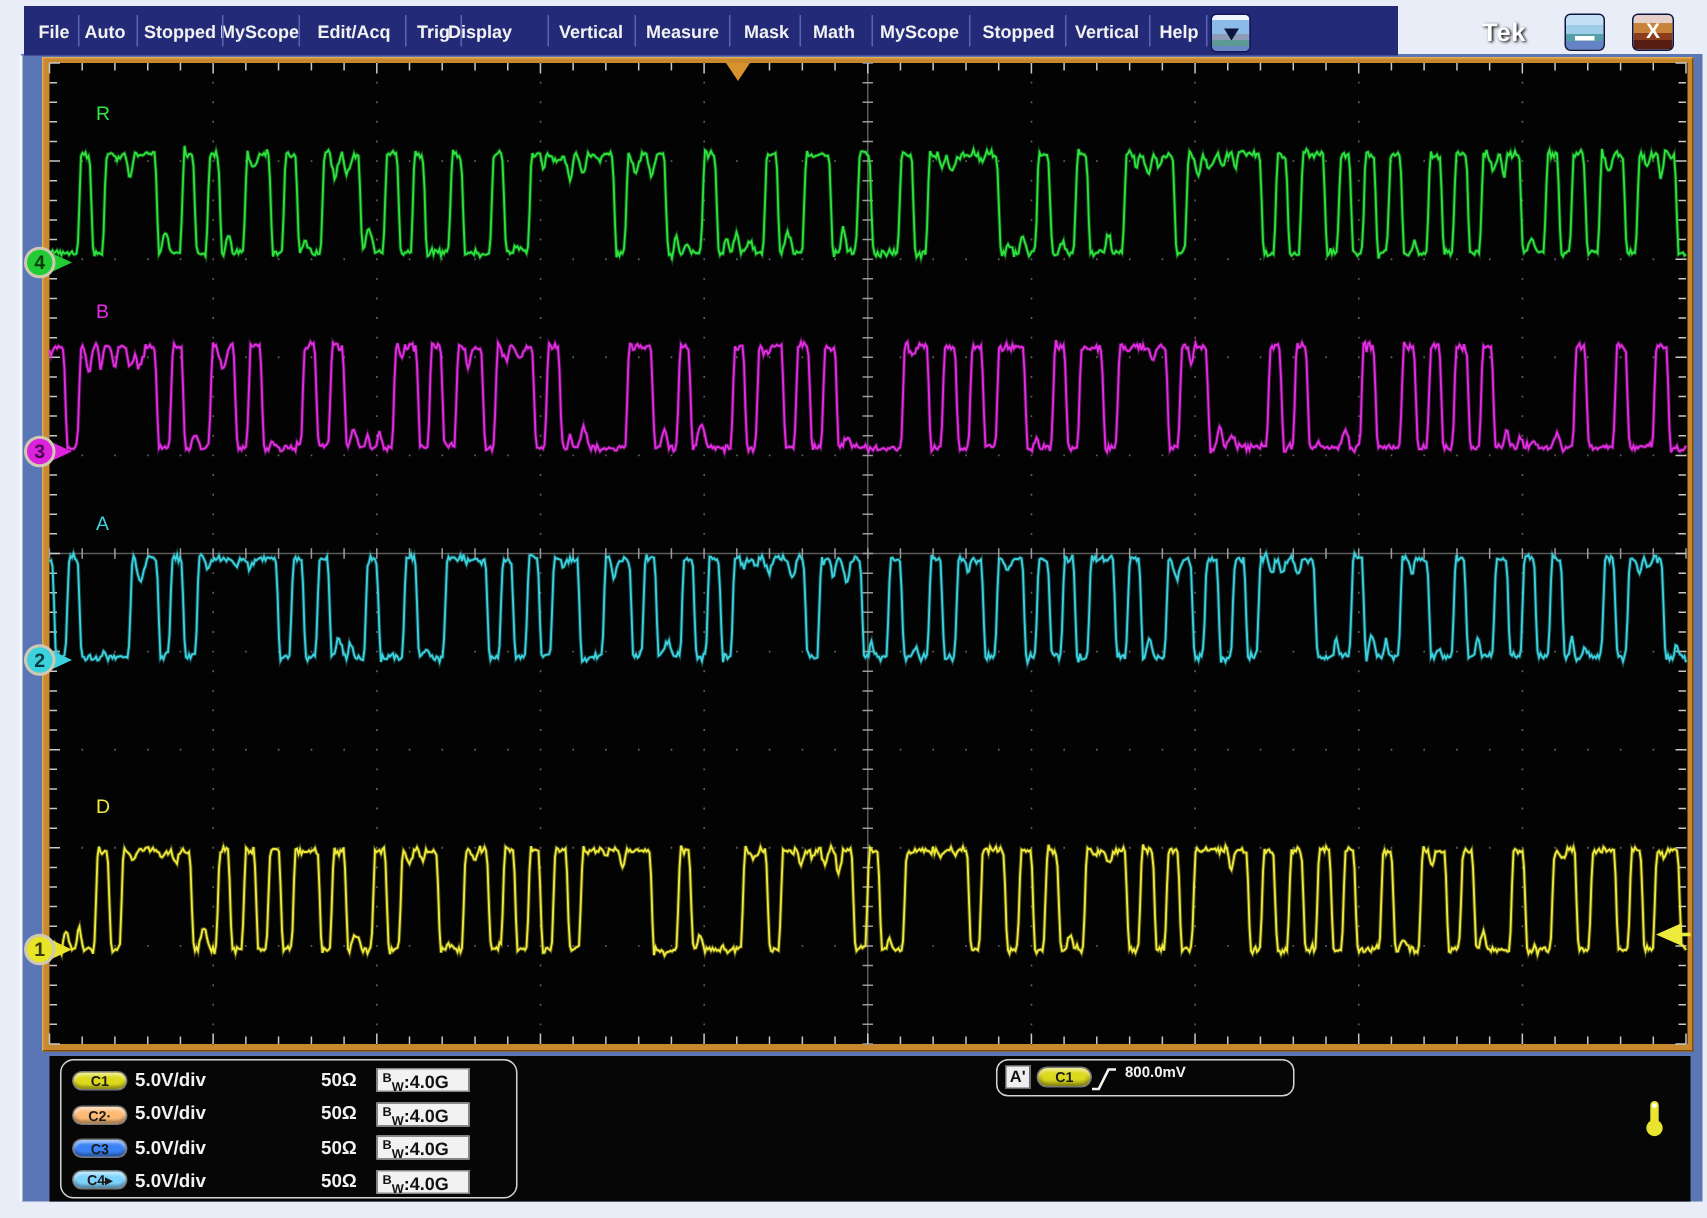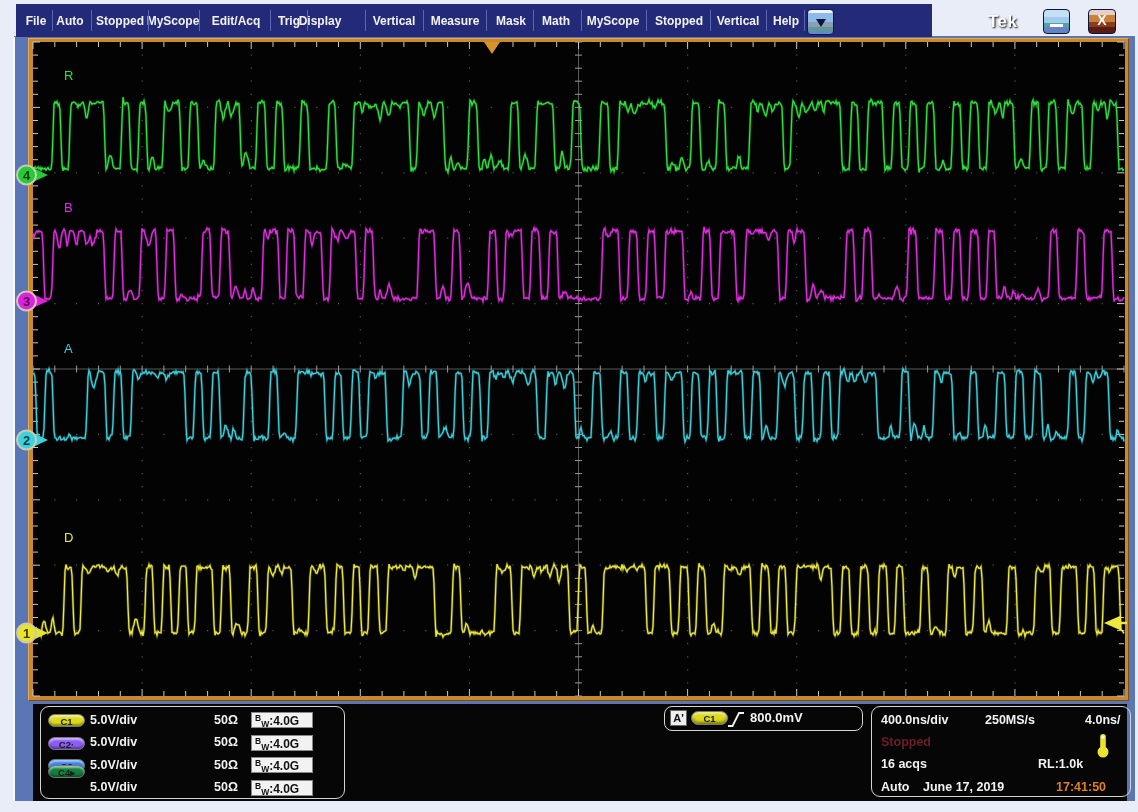--- a/index.html
+++ b/index.html
@@ -20,21 +20,21 @@
 #lbox { position:absolute; left:40px; top:706px; width:305px; height:93px; border:1.5px solid #d4d4d4; border-radius:9px; }
 .pill { position:absolute; left:7px; width:37px; height:13px; border-radius:7px; color:#1a1a1a; font-size:9.5px; font-weight:bold; text-align:center; line-height:13px; border:1px solid #777; box-shadow:inset 0 2px 2px rgba(255,255,255,.55), inset 0 -2px 2px rgba(0,0,0,.35); }
 .vtx { position:absolute; left:49px; color:#f2f2f2; font-size:12.5px; font-weight:bold; }
 .ohm { position:absolute; left:173px; color:#f2f2f2; font-size:12.5px; font-weight:bold; }
 .bw { position:absolute; left:210px; width:62px; height:16px; background:#f2f2f2; border:1px solid #888; color:#111; font-size:12px; font-weight:bold; padding-left:3px; }
 .bw sup { font-size:8.5px; vertical-align:4px; }
 .bw sub { font-size:8.5px; vertical-align:-2px; }
 #tbox { position:absolute; left:664px; top:706px; width:199px; height:25px; border:1.5px solid #d4d4d4; border-radius:8px; }
 #abadge { position:absolute; left:5px; top:3px; width:17px; height:16px; background:#eee; border:1px solid #666; color:#111; font-size:11px; font-weight:bold; text-align:center; line-height:15px; }
 #tpill { position:absolute; left:26px; top:4px; width:37px; height:14px; border-radius:7px; background:#ddda1e; color:#1a1a1a; font-size:9.5px; font-weight:bold; text-align:center; line-height:14px; border:1px solid #777; box-shadow:inset 0 2px 2px rgba(255,255,255,.5), inset 0 -2px 3px rgba(0,0,0,.45); }
-#tmv { position:absolute; left:85px; top:3px; color:#f2f2f2; font-size:13px; font-weight:bold; }
+#tmv { position:absolute; left:85px; top:3px; color:#f2f2f2; font-size:10px; font-weight:bold; }
 #rbox { position:absolute; left:871px; top:706px; width:260px; height:91px; border:1.5px solid #d4d4d4; border-radius:9px; color:#f2f2f2; font-size:12.5px; font-weight:bold; }
 #rbox div { position:absolute; white-space:nowrap; }
 #stopped { color:#6e1d2c; }
 #clock { color:#e08018; }
 #therm { position:absolute; left:1096px; top:731px; width:14px; height:28px; }
 </style></head>
 <body>
 <div id="root">
   <div id="body-slate"></div>
     <div style="position:absolute;left:13px;top:37px;width:2px;height:764px;background:#f5f8fd"></div>
@@ -109,50 +109,39 @@
       <text x="26.5" y="444.5" fill="#063a40" font-family="Liberation Sans, sans-serif" font-size="13" font-weight="bold" text-anchor="middle">2</text>
       <path d="M34 626.5 L48 633.0 L34 639.5 Z" fill="#e8e428"></path>
       <circle cx="26.5" cy="633" r="9.5" fill="#e8e428" stroke="#cfc9b4" stroke-width="2"></circle>
       <text x="26.5" y="637.5" fill="#3a3a06" font-family="Liberation Sans, sans-serif" font-size="13" font-weight="bold" text-anchor="middle">1</text>
     </svg>
   <div id="lbox">
       <div class="pill" style="top:7.0px;background:#ddda1e">C1</div>
       <div class="vtx" style="top:5.5px">5.0V/div</div>
       <div class="ohm" style="top:5.5px">50Ω</div>
       <div class="bw" style="top:5.0px"><sup>B</sup><sub>W</sub>:4.0G</div>
-      <div class="pill" style="top:29.5px;background:#8b5cf6">C2·</div>
+      <div class="pill" style="top:29.5px;background:#fdba74">C2·</div>
       <div class="vtx" style="top:28.0px">5.0V/div</div>
       <div class="ohm" style="top:28.0px">50Ω</div>
       <div class="bw" style="top:27.5px"><sup>B</sup><sub>W</sub>:4.0G</div>
       <div class="pill" style="top:52.0px;background:#3b82f6">C3</div>
       <div class="vtx" style="top:50.5px">5.0V/div</div>
       <div class="ohm" style="top:50.5px">50Ω</div>
       <div class="bw" style="top:50.0px"><sup>B</sup><sub>W</sub>:4.0G</div>
-      <div class="pill" style="top:58px;background:#15803d">C4▸</div>
+      <div class="pill" style="top:73px;background:#7dd3fc">C4▸</div>
       <div class="vtx" style="top:73.0px">5.0V/div</div>
       <div class="ohm" style="top:73.0px">50Ω</div>
       <div class="bw" style="top:72.5px"><sup>B</sup><sub>W</sub>:4.0G</div>
     </div>
   <div id="tbox">
     <div id="abadge">A'</div>
     <div id="tpill">C1</div>
     <svg style="position:absolute;left:62px;top:4px" width="18" height="17" viewBox="0 0 18 17">
         <path d="M1 15 H5.5 L12 2 H17" stroke="#f2f2f2" stroke-width="1.8" fill="none"></path>
       </svg>
     <div id="tmv">800.0mV</div>
   </div>
-  <div id="rbox">
-    <div style="left:9px;top:6px">400.0ns/div</div>
-    <div style="left:113px;top:6px">250MS/s</div>
-    <div style="left:213px;top:6px">4.0ns/</div>
-    <div id="stopped" style="left:9px;top:28px">Stopped</div>
-    <div style="left:9px;top:50px">16 acqs</div>
-    <div style="left:166px;top:50px">RL:1.0k</div>
-    <div style="left:9px;top:73px">Auto</div>
-    <div style="left:51px;top:73px">June 17, 2019</div>
-    <div id="clock" style="left:184px;top:73px">17:41:50</div>
-  </div>
   <svg id="therm" viewBox="0 0 14 28">
       <circle cx="7" cy="21" r="5.5" fill="#e8e430"></circle>
       <rect x="4.2" y="3" width="5.6" height="18" rx="2.8" fill="#e8e430"></rect>
       <circle cx="7" cy="6" r="1.6" fill="#fff"></circle>
     </svg>
 </div>
 
 </body></html>

